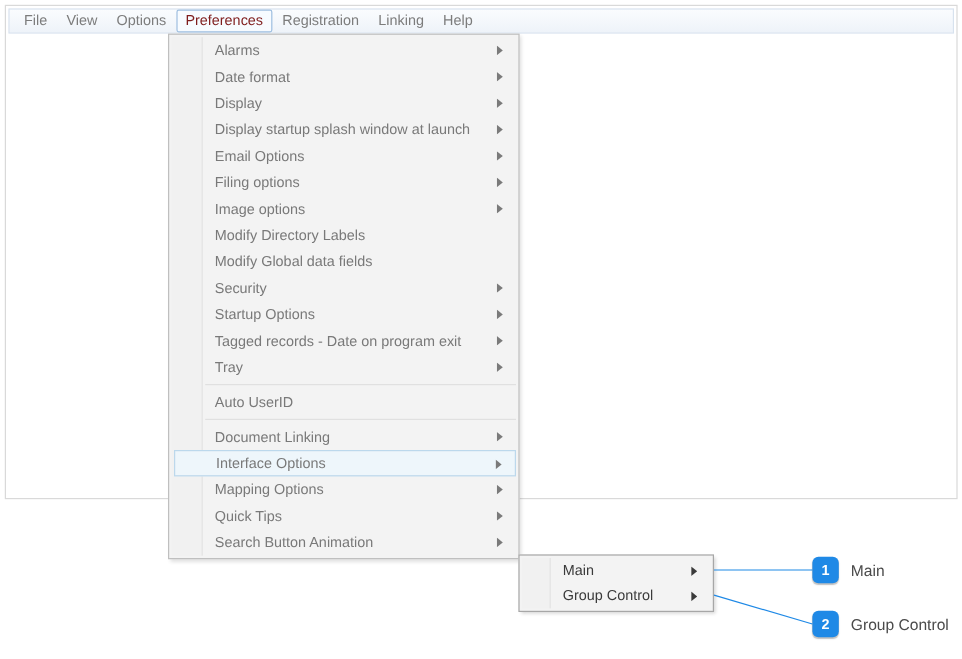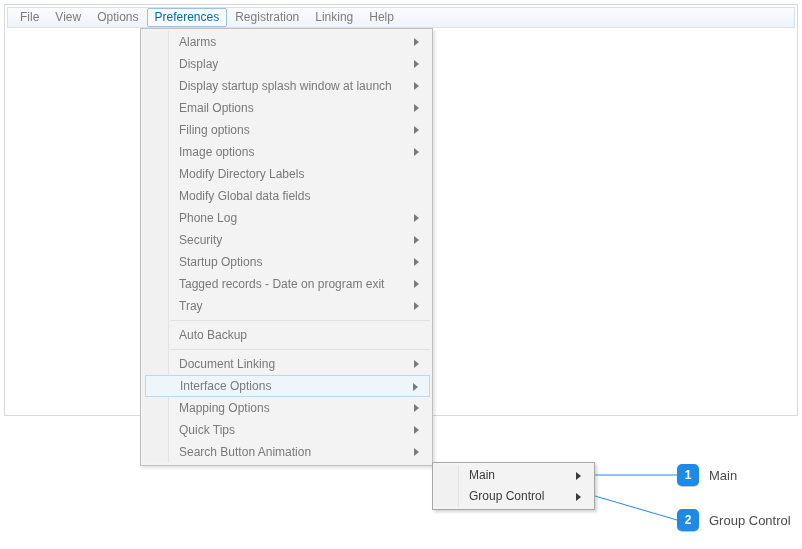--- a/index.html
+++ b/index.html
@@ -35,21 +35,21 @@
   .menubar .mitem {
     padding: 2px 8px 3px 8px;
     color: #7c7c7c;
     cursor: default;
   }
   .menubar .mitem.active {
     background: #f7fbff;
     border: 1px solid #9fbfe0;
     border-radius: 2px;
     padding: 1px 7px 2px 7px;
-    color: #0369a1;
+    color: #7f1d1d;
   }
   .dropdown {
     position: absolute;
     left: 135px; top: 23px;
     width: 293px;
     background: #f3f3f3;
     border: 1px solid #bfbfbf;
     box-shadow: 2px 2px 3px rgba(0,0,0,0.12);
     padding: 2px;
   }
@@ -156,20 +156,25 @@
 
   <div class="dropdown">
     <div class="iconcol"></div>
     <div class="items">
 
       <div class="row"><span>Alarms</span><span class="arr">
             <svg class="tri">
               <polygon points="0,0 0,8 5,4"></polygon>
             </svg>
           </span></div>
+      <div class="row"><span>Date format</span><span class="arr">
+            <svg class="tri">
+              <polygon points="0,0 0,8 5,4"></polygon>
+            </svg>
+          </span></div>
       <div class="row"><span>Display</span><span class="arr">
             <svg class="tri">
               <polygon points="0,0 0,8 5,4"></polygon>
             </svg>
           </span></div>
       <div class="row"><span>Display startup splash window at launch</span><span class="arr">
             <svg class="tri">
               <polygon points="0,0 0,8 5,4"></polygon>
             </svg>
           </span></div>
@@ -183,25 +188,20 @@
               <polygon points="0,0 0,8 5,4"></polygon>
             </svg>
           </span></div>
       <div class="row"><span>Image options</span><span class="arr">
             <svg class="tri">
               <polygon points="0,0 0,8 5,4"></polygon>
             </svg>
           </span></div>
       <div class="row"><span>Modify Directory Labels</span></div>
       <div class="row"><span>Modify Global data fields</span></div>
-      <div class="row"><span>Phone Log</span><span class="arr">
-            <svg class="tri">
-              <polygon points="0,0 0,8 5,4"></polygon>
-            </svg>
-          </span></div>
       <div class="row"><span>Security</span><span class="arr">
             <svg class="tri">
               <polygon points="0,0 0,8 5,4"></polygon>
             </svg>
           </span></div>
       <div class="row"><span>Startup Options</span><span class="arr">
             <svg class="tri">
               <polygon points="0,0 0,8 5,4"></polygon>
             </svg>
           </span></div>
@@ -211,21 +211,21 @@
             </svg>
           </span></div>
       <div class="row"><span>Tray</span><span class="arr">
             <svg class="tri">
               <polygon points="0,0 0,8 5,4"></polygon>
             </svg>
           </span></div>
 
       <div class="sep"></div>
 
-      <div class="row"><span>Auto Backup</span></div>
+      <div class="row"><span>Auto UserID</span></div>
 
       <div class="sep"></div>
 
       <div class="row"><span>Document Linking</span><span class="arr">
             <svg class="tri">
               <polygon points="0,0 0,8 5,4"></polygon>
             </svg>
           </span></div>
       <div class="row highlight"><span>Interface Options</span><span class="arr">
             <svg class="tri">

